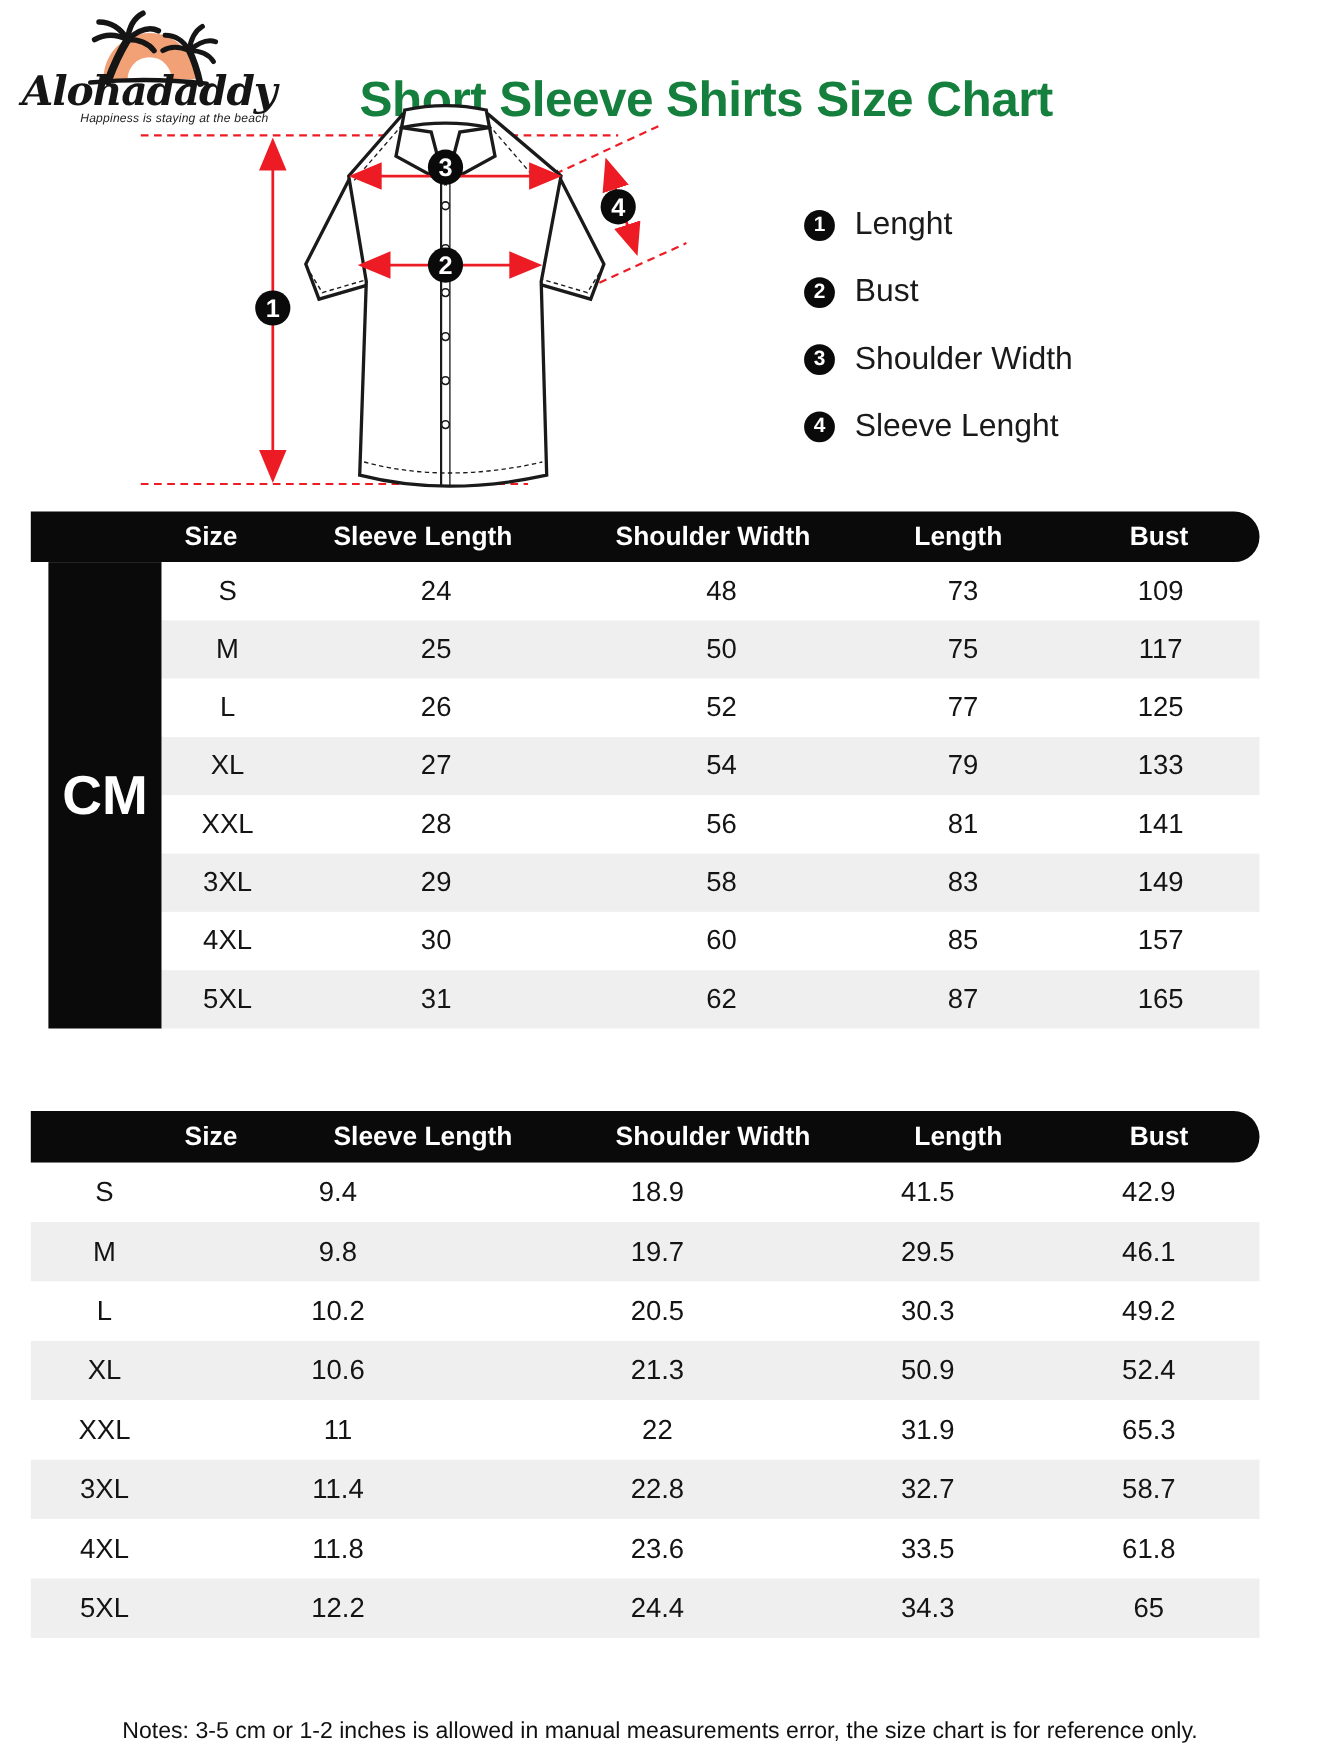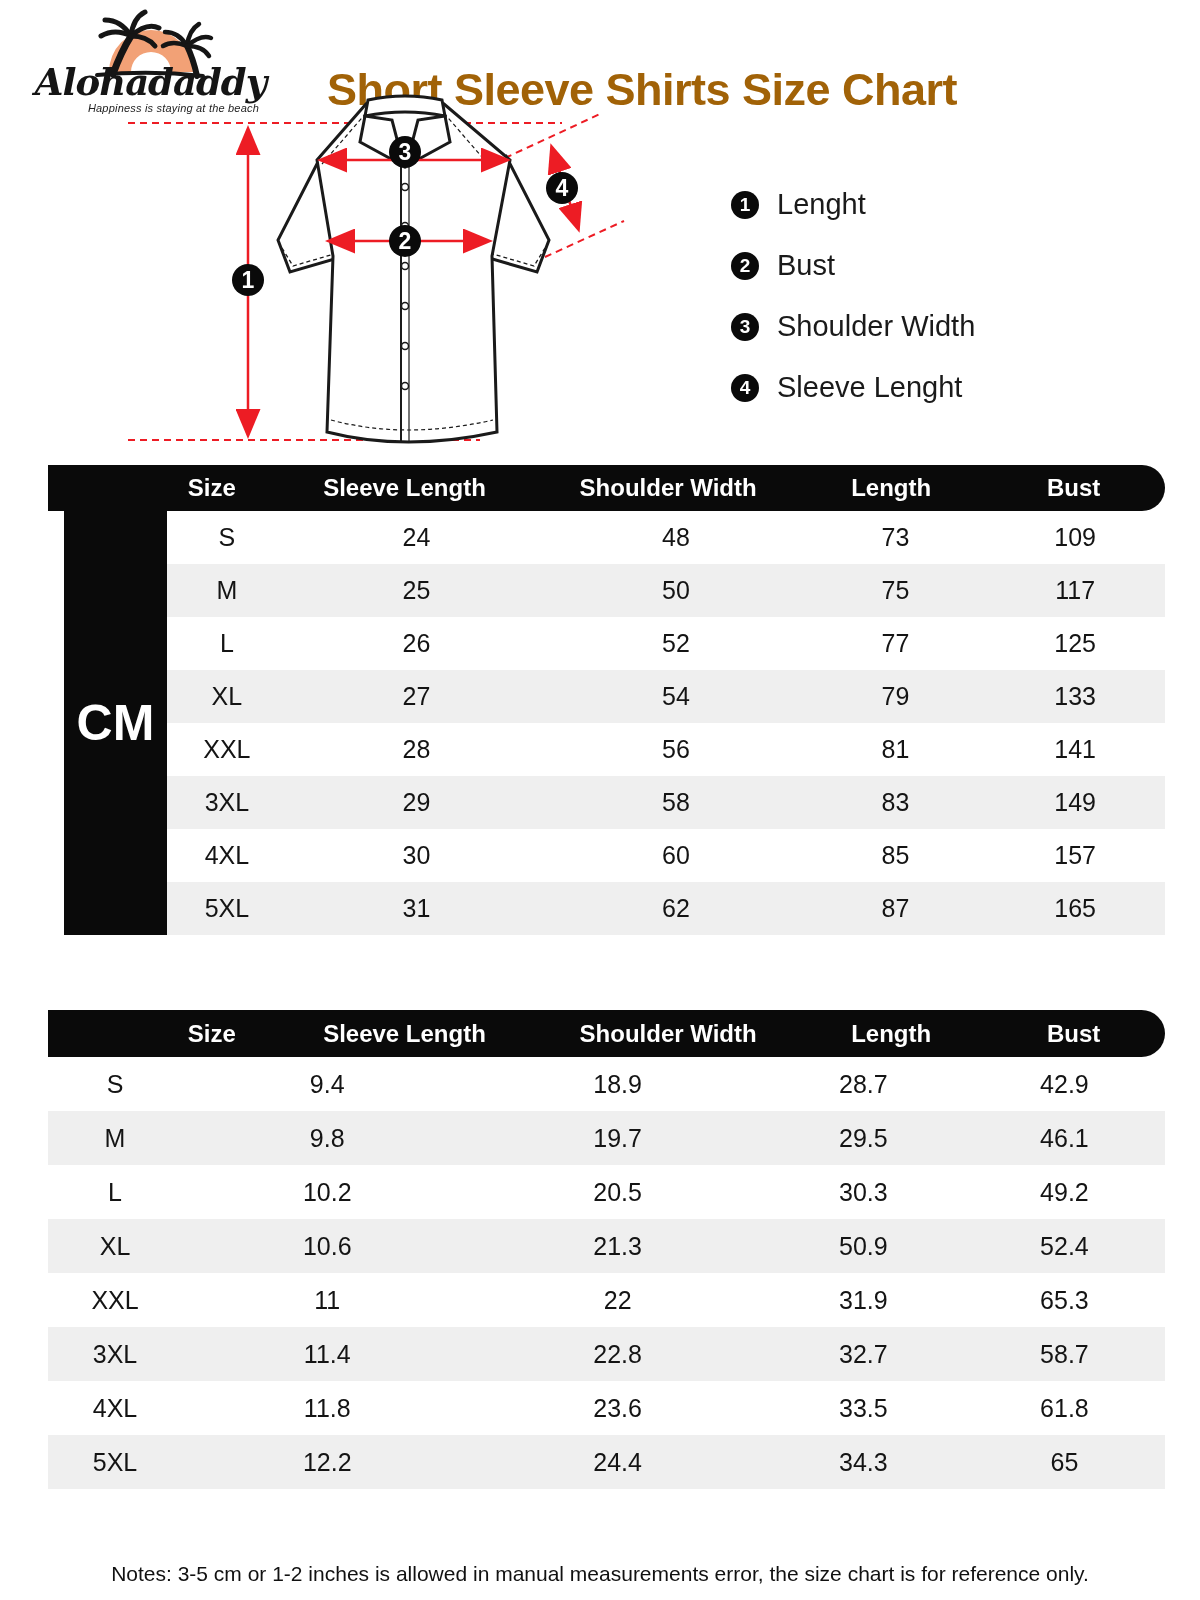--- a/index.html
+++ b/index.html
@@ -1,48 +1,48 @@
 <!DOCTYPE html>
 <html><head>
 <meta charset="utf-8">
 <style>
   html,body{margin:0;padding:0;}
   body{
     width:1200px;height:1600px;position:relative;background:#ffffff;
     font-family:"Liberation Sans",sans-serif;color:#111;overflow:hidden;
   }
   
-  .logo{position:absolute;left:28px;top:6px;width:245px;text-align:center;}
+  .logo{position:absolute;left:13px;top:6px;width:245px;text-align:center;}
   .logo svg{display:block;margin:0 auto;}
   .logo-name{
     font-family:"DejaVu Serif",serif;font-style:italic;font-weight:bold;
     font-size:37px;line-height:1;margin-top:-20px;letter-spacing:-1px;color:#151515;
   }
   .logo-tagline{
     font-size:11px;font-style:italic;color:#222;text-align:right;
     margin:1px 14px 0 0;letter-spacing:.2px;
   }
   
   .page-title{
     position:absolute;left:642px;top:34px;transform:translateX(-50%);
-    font-size:45px;font-weight:bold;white-space:nowrap;color:#a16207;letter-spacing:-.5px;
+    font-size:45px;font-weight:bold;white-space:nowrap;color:#15803d;letter-spacing:-.5px;
   }
   
   .diagram-svg{position:absolute;left:0;top:90px;}
   
   .legend{position:absolute;left:731px;top:190px;display:flex;flex-direction:column;gap:32px;}
   .legend-item{display:flex;align-items:center;gap:18px;height:29px;}
   .legend-num{
     width:28px;height:28px;border-radius:50%;background:#0a0a0a;color:#fff;
     display:inline-flex;align-items:center;justify-content:center;
     font-size:19px;font-weight:bold;flex:0 0 28px;
   }
   .legend-label{font-size:29px;color:#1a1a1a;}
   
-  .sizetable{position:absolute;left:48px;width:1117px;}
+  .sizetable{position:absolute;left:28px;width:1117px;}
   .sizetable.cm{top:465px;}
   .sizetable.inch{top:1010px;}
   .thead{
     background:#0a0a0a;height:46px;border-radius:0 24px 24px 0;
     display:flex;align-items:center;padding-left:103px;box-sizing:border-box;
   }
   .inch .thead{height:47px;}
   .th{color:#fff;font-weight:bold;font-size:24px;text-align:center;}
   .tbody-wrap{display:flex;}
   .unit-label{
@@ -260,21 +260,21 @@
       <span class="th c2">Shoulder Width</span>
       <span class="th c3">Length</span>
       <span class="th c4">Bust</span>
     </div>
   <div class="tbody-wrap">
     <div class="tbody">
         <div class="trow">
           <span class="td c0">S</span>
           <span class="td c1">9.4</span>
           <span class="td c2">18.9</span>
-          <span class="td c3">28.7</span>
+          <span class="td c3">41.5</span>
           <span class="td c4">42.9</span>
         </div>
         <div class="trow">
           <span class="td c0">M</span>
           <span class="td c1">9.8</span>
           <span class="td c2">19.7</span>
           <span class="td c3">29.5</span>
           <span class="td c4">46.1</span>
         </div>
         <div class="trow">

